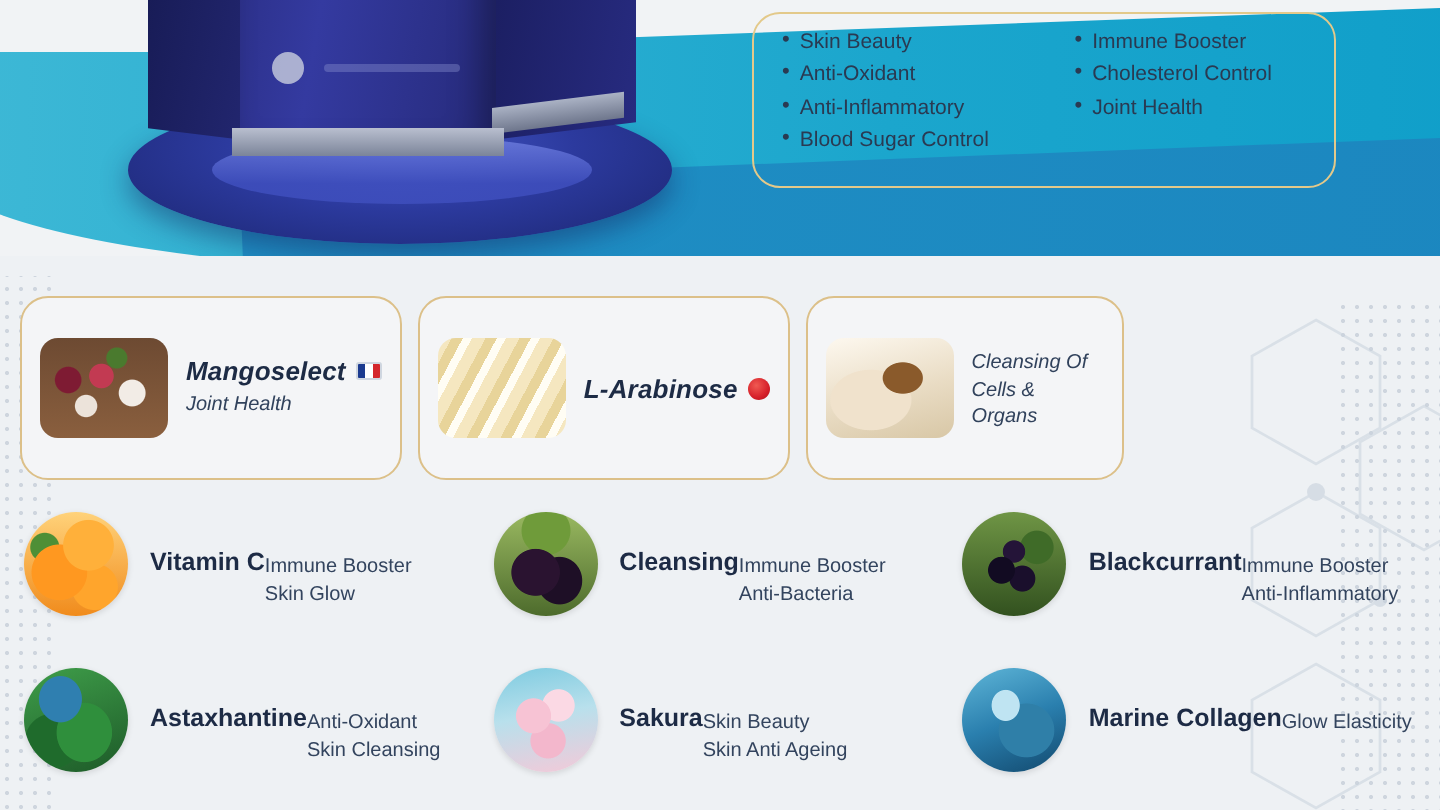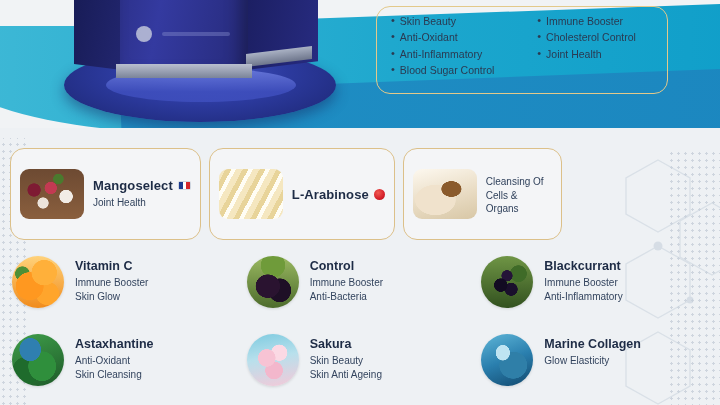--- a/index.html
+++ b/index.html
@@ -111,21 +111,21 @@
      display:flex; align-items:flex-start; gap:5px;
      white-space:nowrap;
   }
   .bdot { color:#2a3a52; font-size:11px; line-height:1.2; }
 
   
   .divider { position:absolute; left:0; top:128px; width:720px; height:10px; background:#eef1f4; z-index:3; }
 
   
   .cards { position:absolute; left:0; top:148px; width:572px; height:92px; z-index:5;
-           display:flex; gap:8px; padding:0 10px; }
+           display:flex; gap:8px; padding:0 10px;font-style:italic; }
   .card {
      flex:1; border:1.5px solid #dcc089; border-radius:14px;
      background:#f4f5f7;
      display:flex; align-items:center; gap:9px; padding:8px 9px;
   }
   .card-img { width:64px; height:50px; border-radius:9px; flex-shrink:0; overflow:hidden; position:relative; }
   .card-txt { display:flex; flex-direction:column; }
   .card-title {
      font-size:13px; font-weight:bold; color:#1d2b45; letter-spacing:.1px;
      display:flex; align-items:center; gap:5px; white-space:nowrap;
@@ -140,21 +140,21 @@
      background:radial-gradient(circle at 38% 34%,#f05a52 0%,#d6202a 60%,#a81119 100%); }
 
   
   .grid { position:absolute; left:0; top:250px; width:720px; height:155px; z-index:5;
           display:flex; flex-direction:column; }
   .grow { flex:1; display:flex; padding:0 12px; }
   .gitem { flex:1; display:flex; align-items:flex-start; gap:11px; padding-top:6px; }
   .gitem.offs { padding-left:8px; }
   .circ { width:52px; height:52px; border-radius:50%; flex-shrink:0; overflow:hidden; position:relative;
           box-shadow:0 1px 3px rgba(0,0,0,.12); }
-  .gtxt { display:flex; flex-direction:column; padding-top:3px; }
+  .gtxt { display:flex; flex-direction:row; padding-top:3px;margin-top:15px; }
   .gtitle { font-size:12.5px; font-weight:bold; color:#1d2b45; white-space:nowrap; }
   .gsub { font-size:10px; color:#33445e; line-height:1.4; margin-top:3px; }
 
   
   .ph-mangosteen { background:
       radial-gradient(circle at 22% 42%,#7e1b33 0 11%,transparent 12%),
       radial-gradient(circle at 48% 38%,#c23a52 0 13%,transparent 14%),
       radial-gradient(circle at 72% 55%,#f2ece6 0 12%,transparent 13%),
       radial-gradient(circle at 36% 68%,#ece3da 0 10%,transparent 11%),
       radial-gradient(circle at 60% 20%,#4a7a2e 0 9%,transparent 10%),
@@ -318,21 +318,21 @@
         <div class="gsub">
           <div>Immune Booster</div>
           <div>Skin Glow</div>
         </div>
       </div>
     </div>
 
     <div class="gitem offs">
       <div class="circ ph-mulberry"></div>
       <div class="gtxt">
-        <div class="gtitle">Control</div>
+        <div class="gtitle">Cleansing</div>
         <div class="gsub">
           <div>Immune Booster</div>
           <div>Anti-Bacteria</div>
         </div>
       </div>
     </div>
 
     <div class="gitem offs">
       <div class="circ ph-blackcurrant"></div>
       <div class="gtxt">

